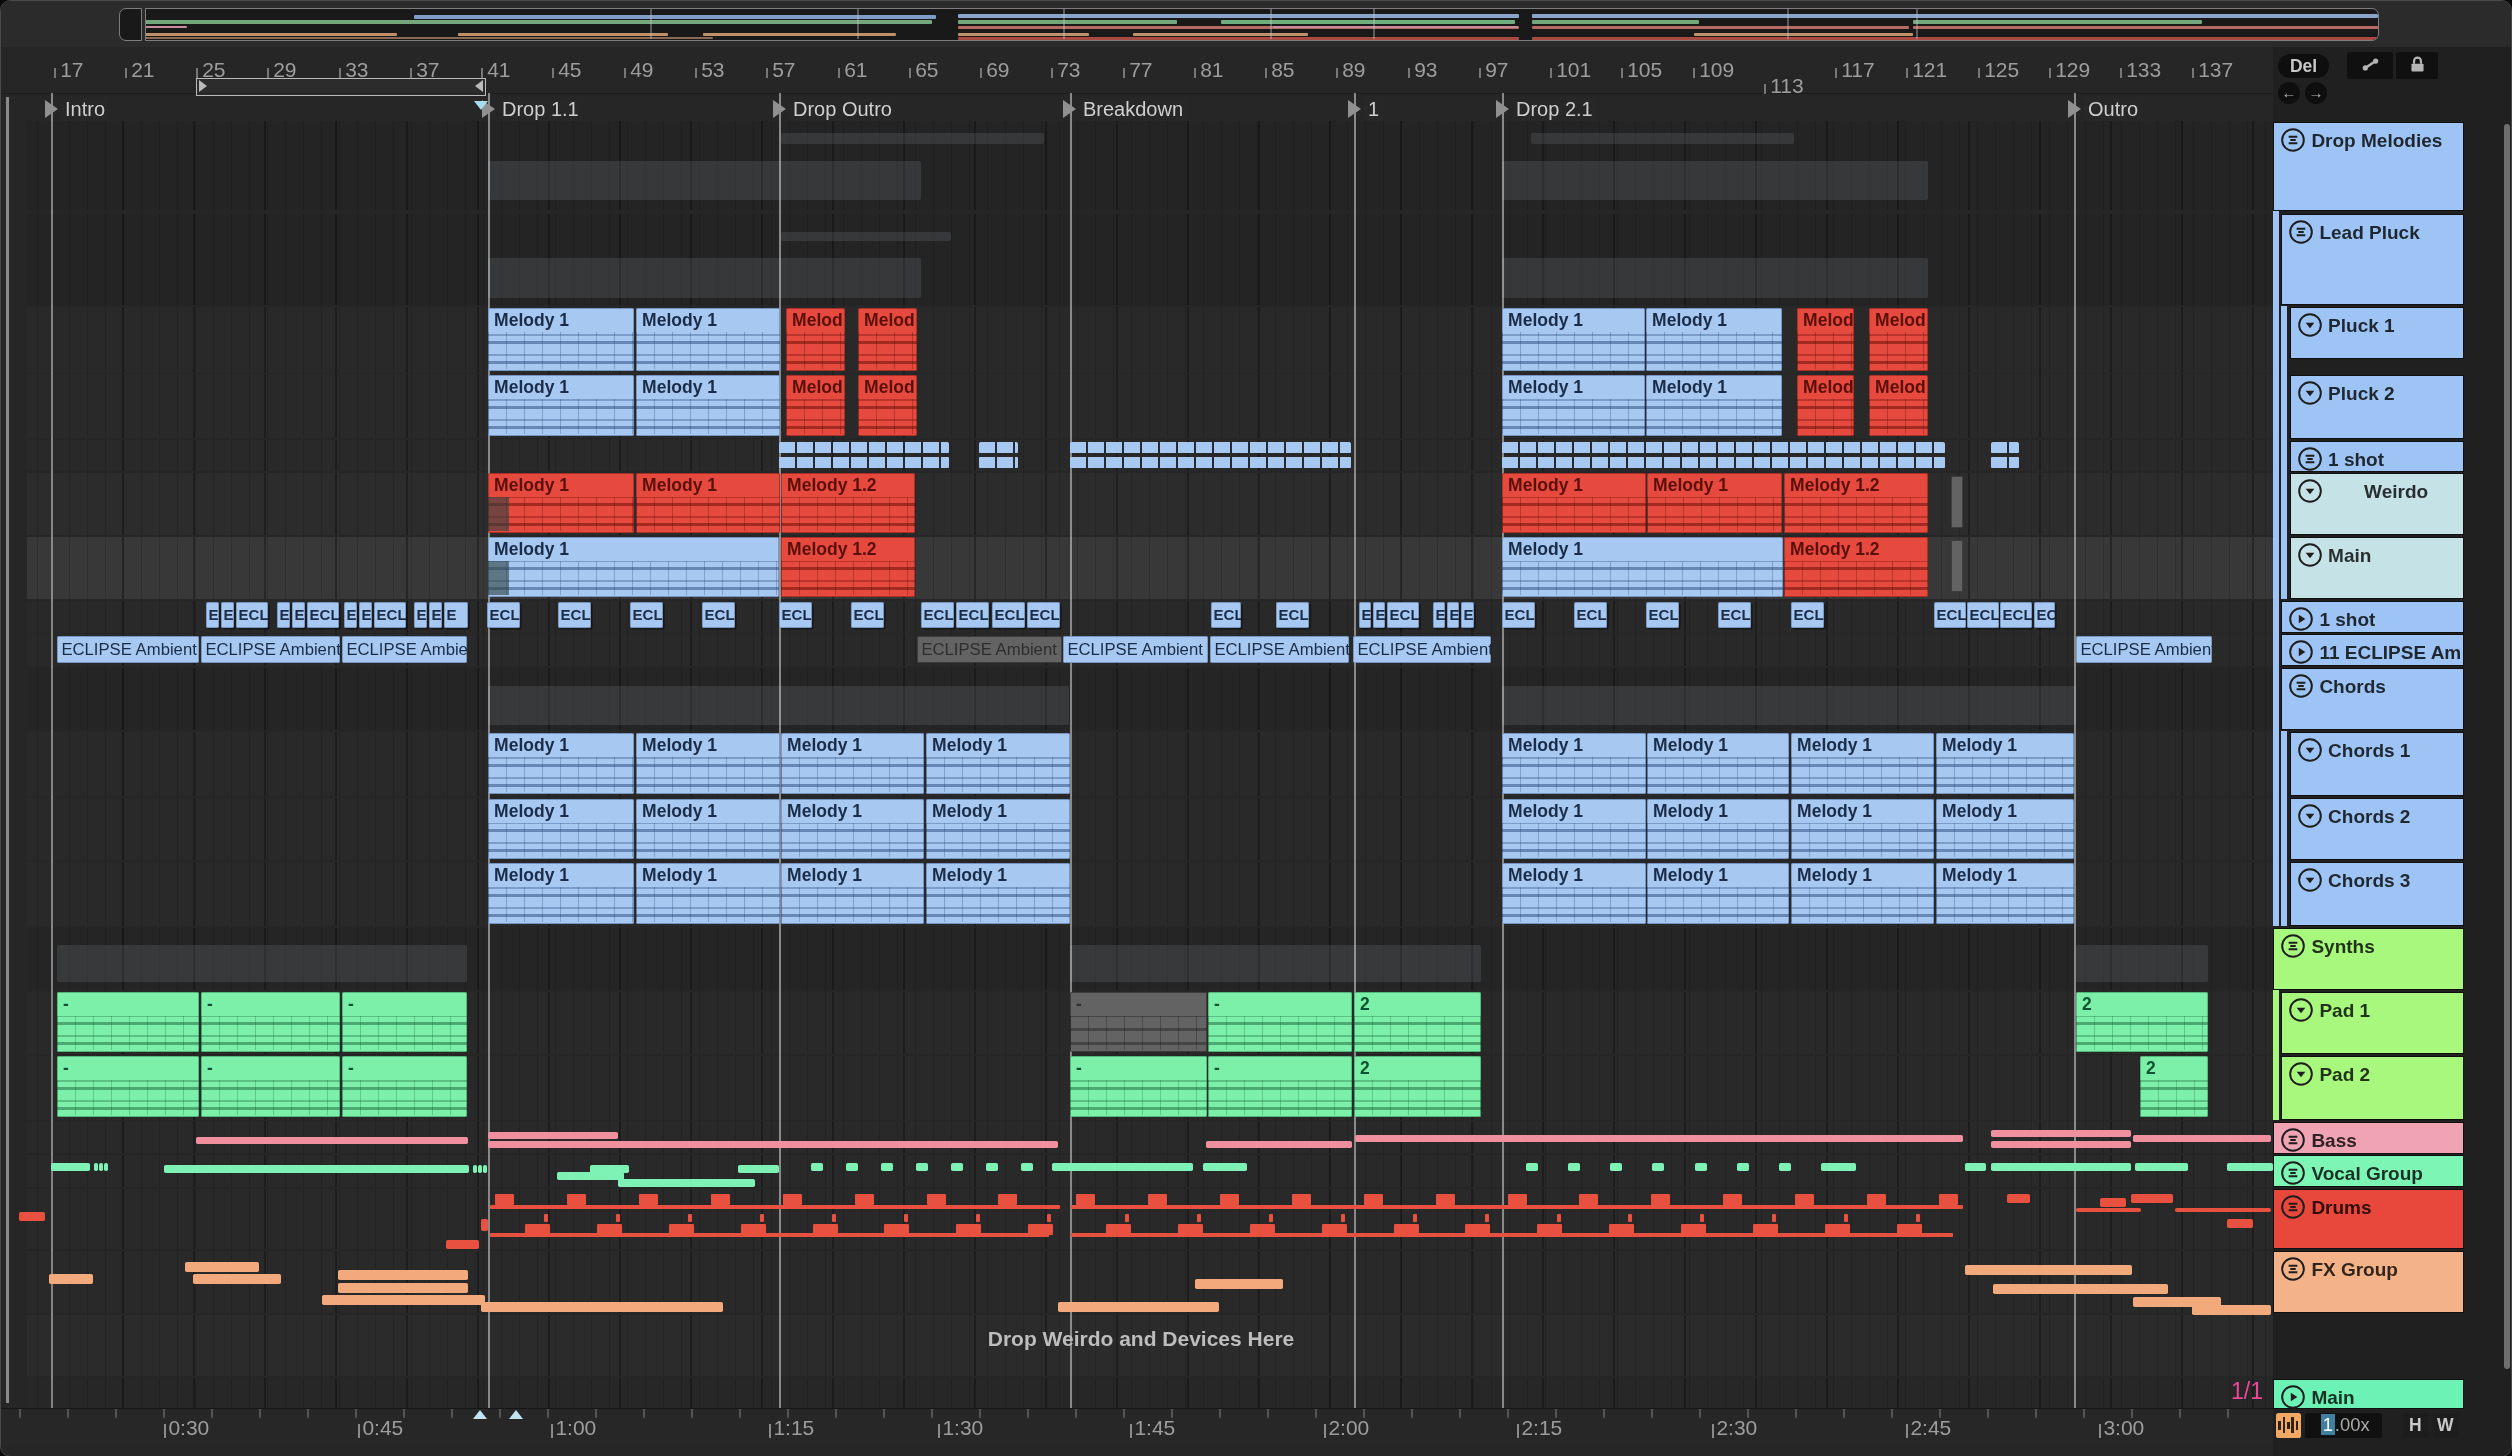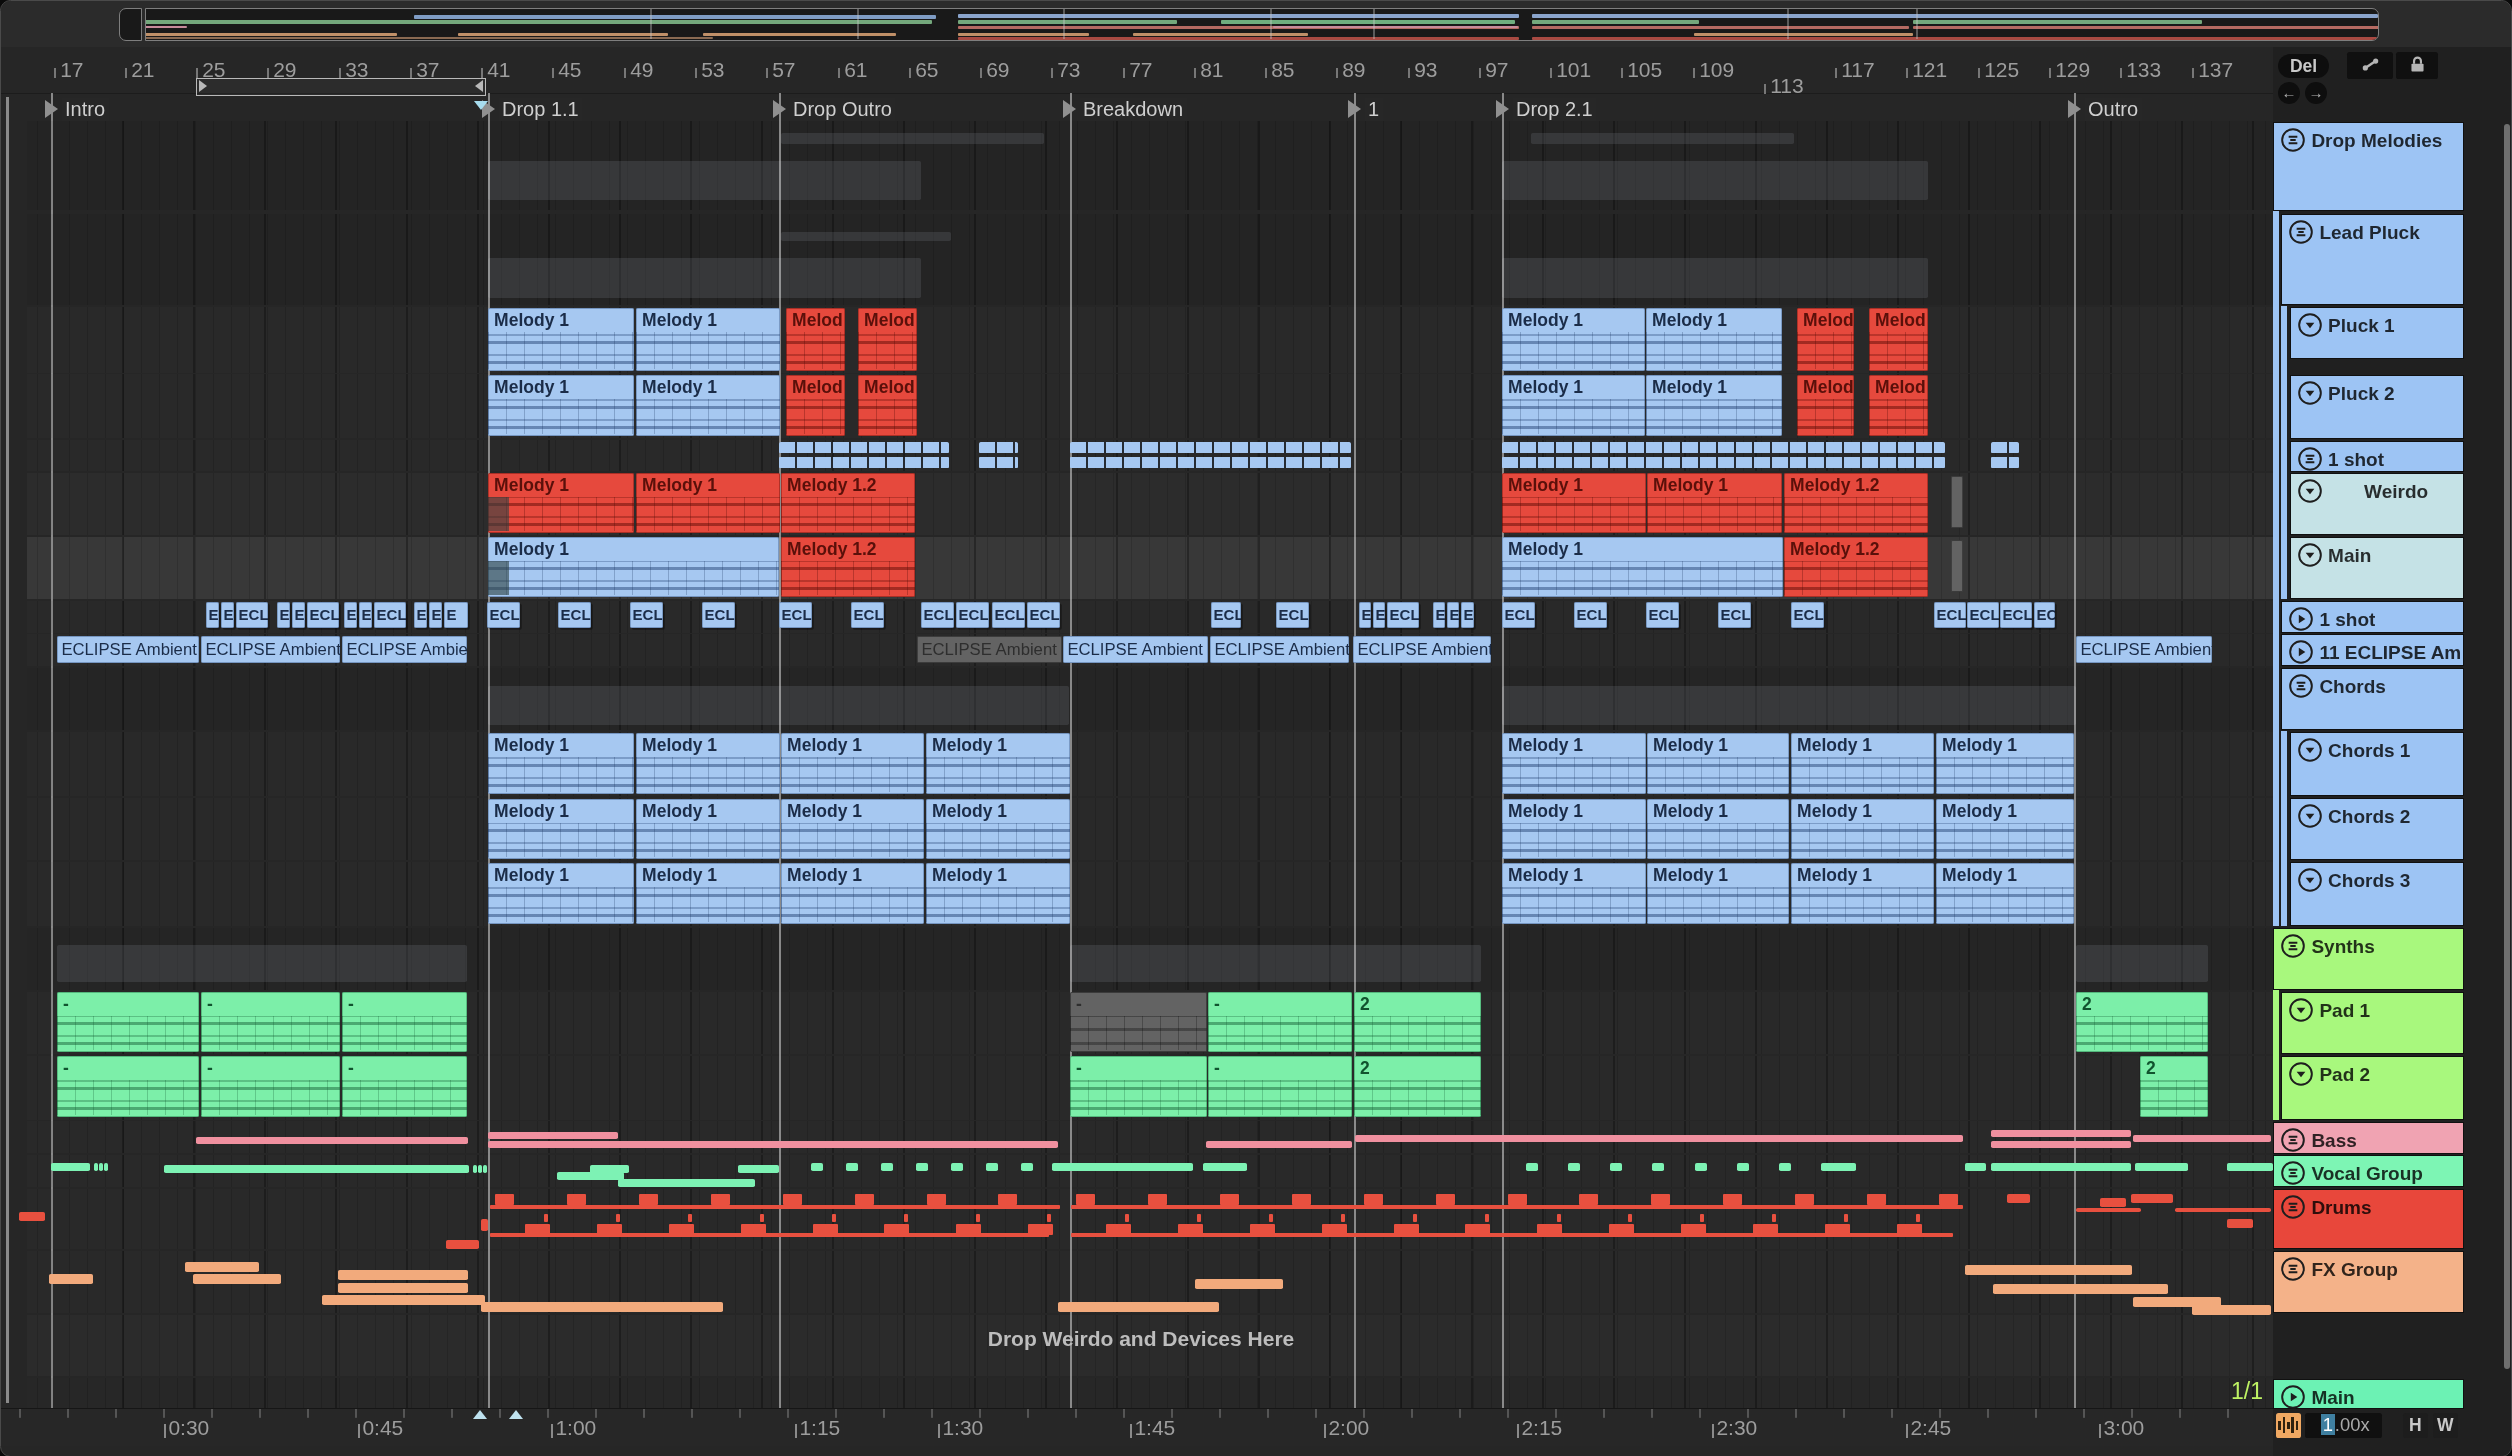--- a/index.html
+++ b/index.html
@@ -59,21 +59,21 @@
       background-image:repeating-linear-gradient(90deg,#a6c8f1 0 16px,#262b33 16px 18px);}
   .tbar{position:absolute;border-radius:1.8px;z-index:5;}
   .dloop{position:absolute;z-index:5;}
   .dl{position:absolute;border-radius:0.9px;}
   
   #timeruler{position:absolute;left:0;top:1407px;width:2272px;height:37px;background:#272727;border-top:1.8px solid #161616;
      background-image:repeating-linear-gradient(90deg,#555 0 1.8px,transparent 1.8px 48px);background-size:100% 8.8px;background-repeat:no-repeat;background-position:17.5px 0;}
   .timelabel{position:absolute;top:7px;color:#9d9d9d;font-size:21px;}
   .timelabel::before{content:"";display:inline-block;width:1.8px;height:14px;background:#8a8a8a;margin-right:2.6px;vertical-align:-2.6px;}
   #drophint{position:absolute;top:1326px;left:912px;width:456px;text-align:center;color:#bdbdbd;font-size:21px;font-weight:bold;z-index:6;}
-  #pageind{position:absolute;left:2174px;top:1377px;width:88px;text-align:right;color:#bef264;font-size:23px;}
+  #pageind{position:absolute;left:2174px;top:1377px;width:88px;text-align:right;color:#ec4899;font-size:23px;}
   #leftscroll{position:absolute;left:5.3px;top:96px;width:2.6px;height:1306px;background:#8a8a8a;z-index:6;}
   
   #side{position:absolute;left:2272px;top:46px;width:240px;height:1411px;background:#202020;}
   .gstrip{position:absolute;width:6.1px;z-index:2;}
   .thead{position:absolute;display:flex;align-items:flex-start;box-sizing:border-box;border:0.9px solid #101010;z-index:3;}
   .ticon{width:26px;height:26px;margin:4.4px 5.3px 0 6.1px;flex:0 0 auto;}
   .tlabel{font-size:19px;font-weight:bold;color:rgba(0,0,0,0.8);margin-top:7px;white-space:nowrap;overflow:hidden;}
   #vscroll{position:absolute;left:2503px;top:123px;width:6.1px;height:1245px;background:#6f6f6f;border-radius:3.5px;z-index:8;}
   
   .pill{position:absolute;background:#0e0e0e;border-radius:12.3px;color:#c9c9c9;font-size:17.5px;font-weight:bold;text-align:center;z-index:9;}
@@ -690,21 +690,21 @@
       <div class="cyantri-up" style="left: 508px; top: 1409px;"></div>
       <div id="loopbrace" style="left: 195px; width: 290px;">
         <div class="brace-tri-l"></div>
         <div class="brace-tri-r"></div>
       </div>
     </div>
   <div id="timeruler">
       <div class="timelabel" style="left: 163px;">0:30</div>
       <div class="timelabel" style="left: 357px;">0:45</div>
       <div class="timelabel" style="left: 550px;">1:00</div>
-      <div class="timelabel" style="left: 769px; padding-left: 25px;">1:15</div>
+      <div class="timelabel" style="left: 743px; padding-left: 25px;">1:15</div>
       <div class="timelabel" style="left: 937px;">1:30</div>
       <div class="timelabel" style="left: 1129px;">1:45</div>
       <div class="timelabel" style="left: 1323px;">2:00</div>
       <div class="timelabel" style="left: 1516px;">2:15</div>
       <div class="timelabel" style="left: 1711px;">2:30</div>
       <div class="timelabel" style="left: 1905px;">2:45</div>
       <div class="timelabel" style="left: 2098px;">3:00</div>
     </div>
   <div id="drophint">Drop Weirdo and Devices Here</div>
   <div id="pageind">1/1</div>

